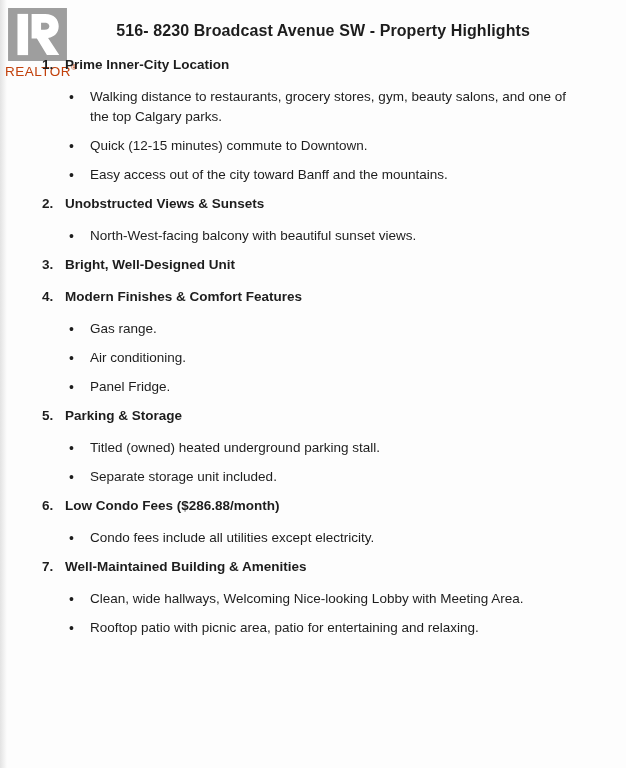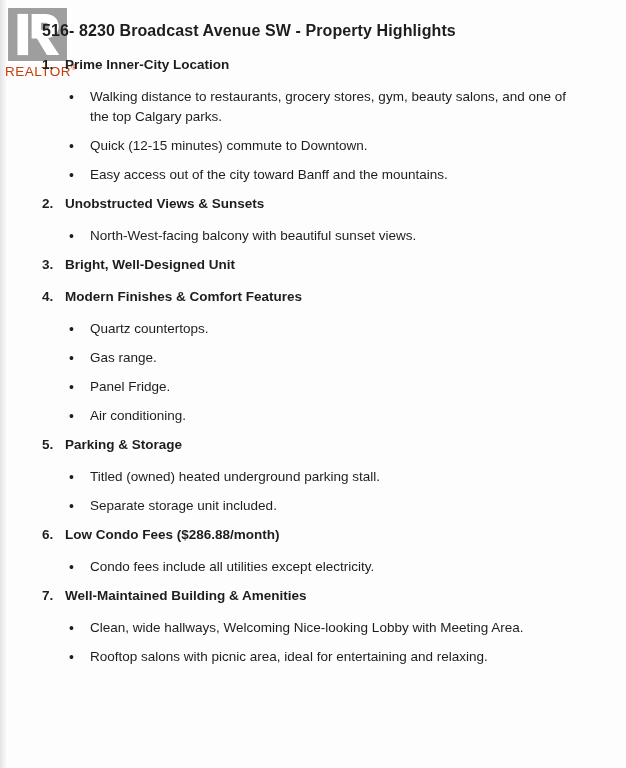--- a/index.html
+++ b/index.html
@@ -46,21 +46,21 @@
     vertical-align: super;
   }
   .doc {
     position: relative;
     padding: 21px 36px 0 42px;
   }
   .doc-title {
     font-size: 16px;
     font-weight: bold;
     line-height: 20px;
-    text-align: left;
+    text-align: right;
     margin: 0 60px 14px 0;
     letter-spacing: 0.1px;
   }
   .section-heading {
     display: flex;
     font-size: 13.5px;
     font-weight: bold;
     line-height: 20px;
     margin: 0 0 12px 0;
   }
@@ -137,24 +137,23 @@
       <span>Bright, Well-Designed Unit</span>
     </div>
   </div>
 
   <div>
     <div class="section-heading">
       <span class="section-number">4.</span>
       <span>Modern Finishes &amp; Comfort Features</span>
     </div>
     <ul class="bullet-list">
-      <li class="bullet-item"><span class="dot"></span><span>Quartz countertops.</span></li>
       <li class="bullet-item"><span class="dot"></span><span>Gas range.</span></li>
+      <li class="bullet-item"><span class="dot"></span><span>Air conditioning.</span></li>
       <li class="bullet-item"><span class="dot"></span><span>Panel Fridge.</span></li>
-      <li class="bullet-item"><span class="dot"></span><span>Air conditioning.</span></li>
     </ul>
   </div>
 
   <div>
     <div class="section-heading">
       <span class="section-number">5.</span>
       <span>Parking &amp; Storage</span>
     </div>
     <ul class="bullet-list">
       <li class="bullet-item"><span class="dot"></span><span>Titled (owned) heated underground parking stall.</span></li>
@@ -172,16 +171,16 @@
     </ul>
   </div>
 
   <div>
     <div class="section-heading">
       <span class="section-number">7.</span>
       <span>Well-Maintained Building &amp; Amenities</span>
     </div>
     <ul class="bullet-list">
       <li class="bullet-item"><span class="dot"></span><span>Clean, wide hallways, Welcoming Nice-looking Lobby with Meeting Area.</span></li>
-      <li class="bullet-item"><span class="dot"></span><span>Rooftop salons with picnic area, ideal for entertaining and relaxing.</span></li>
+      <li class="bullet-item"><span class="dot"></span><span>Rooftop patio with picnic area, patio for entertaining and relaxing.</span></li>
     </ul>
   </div>
 </div>
 
 </body></html>

